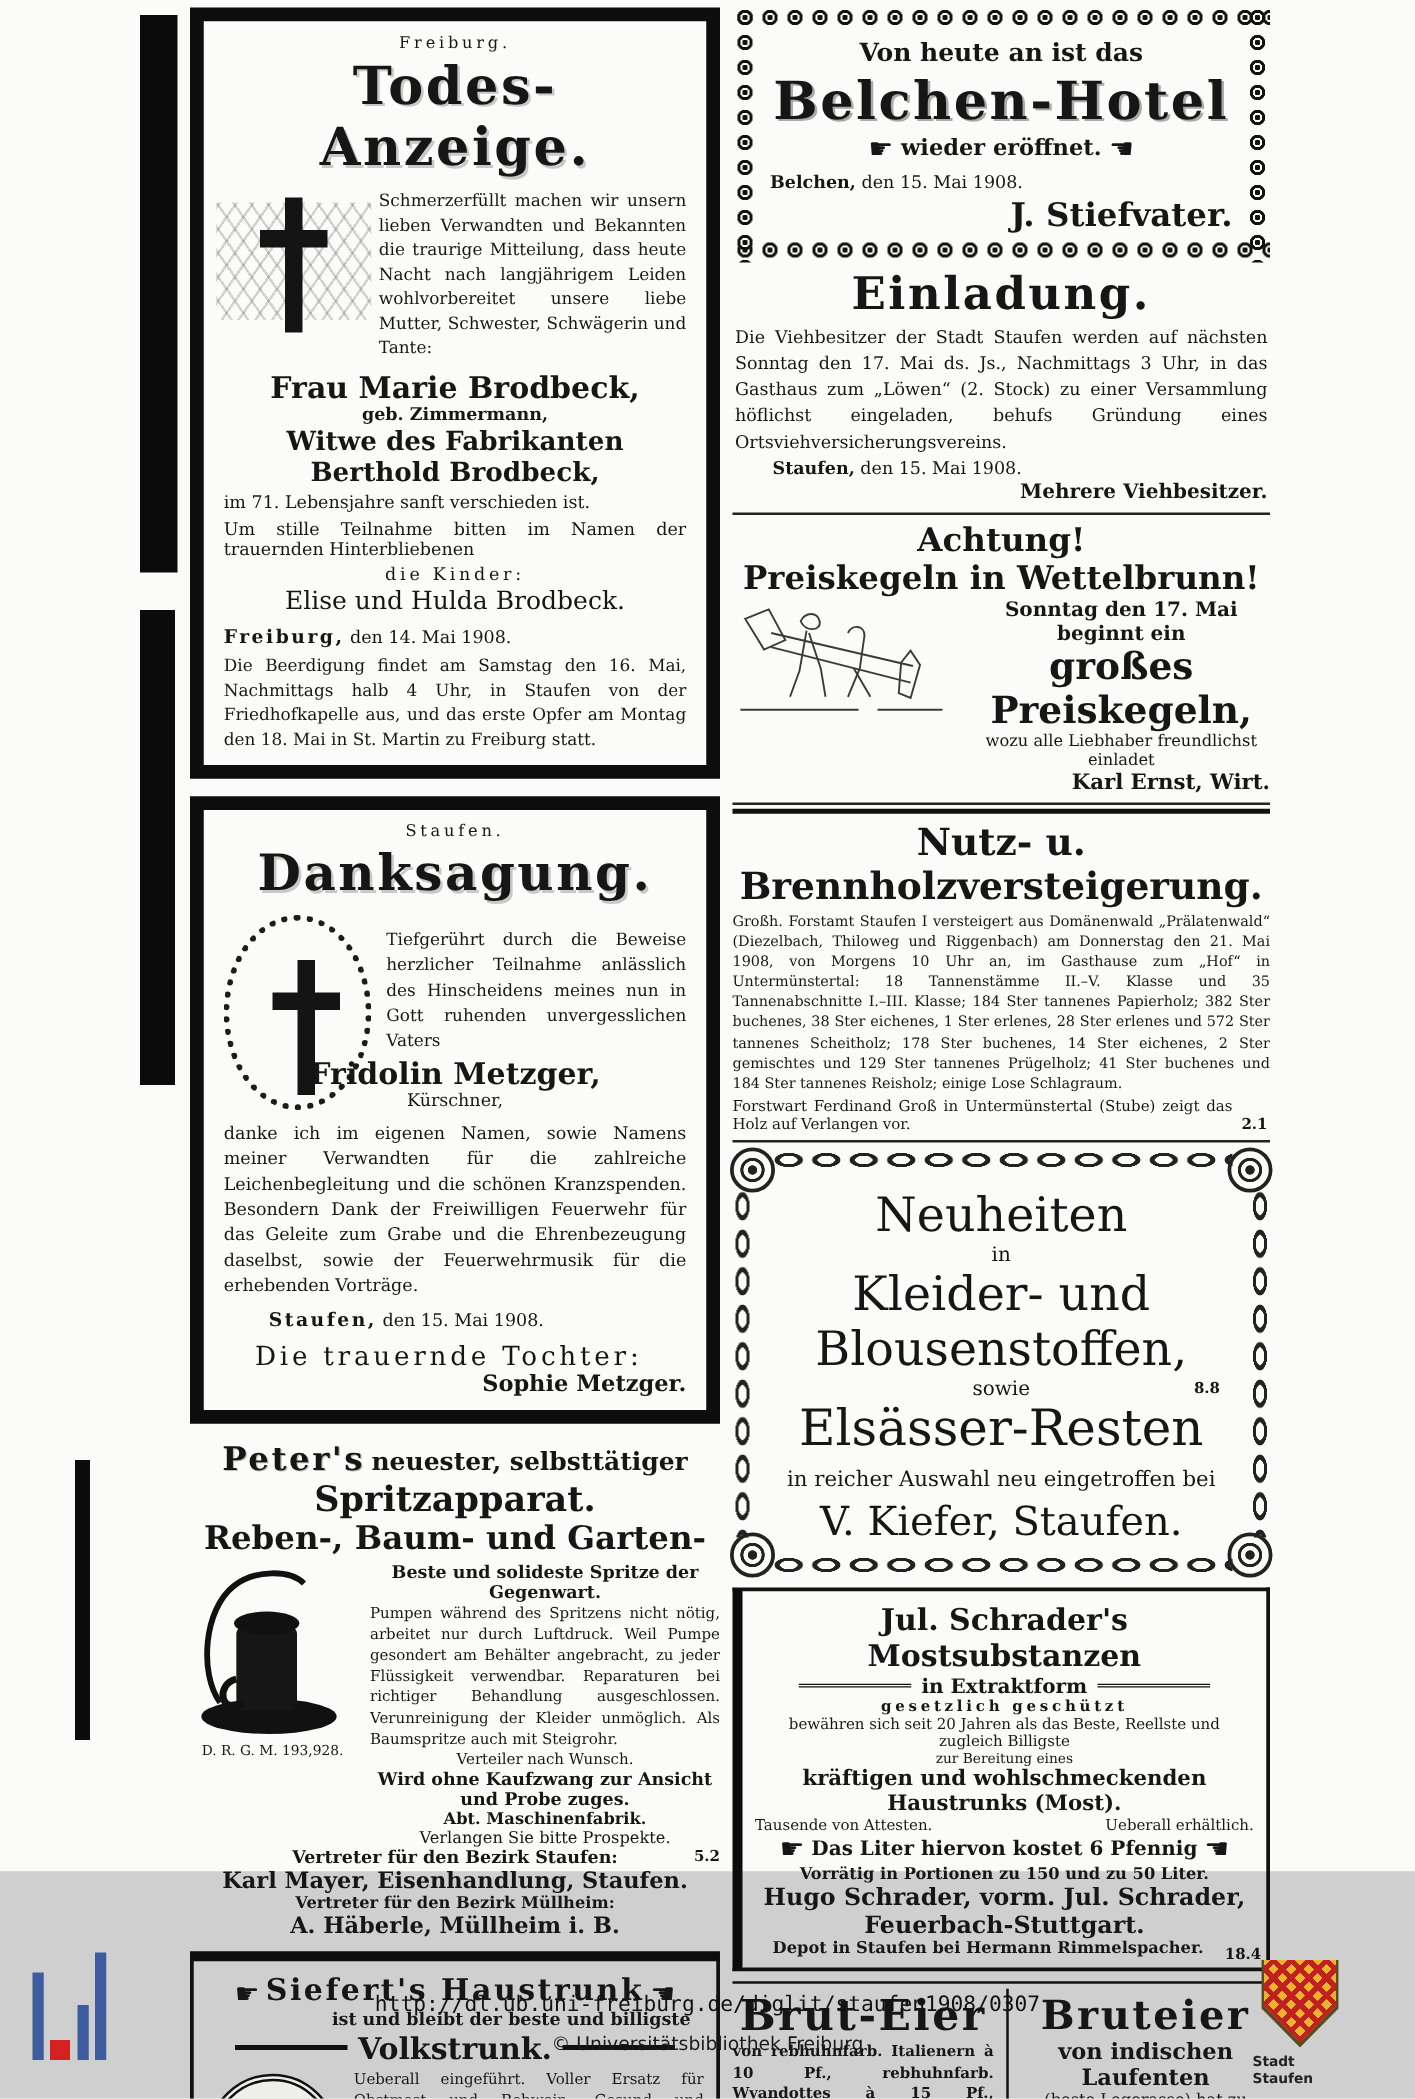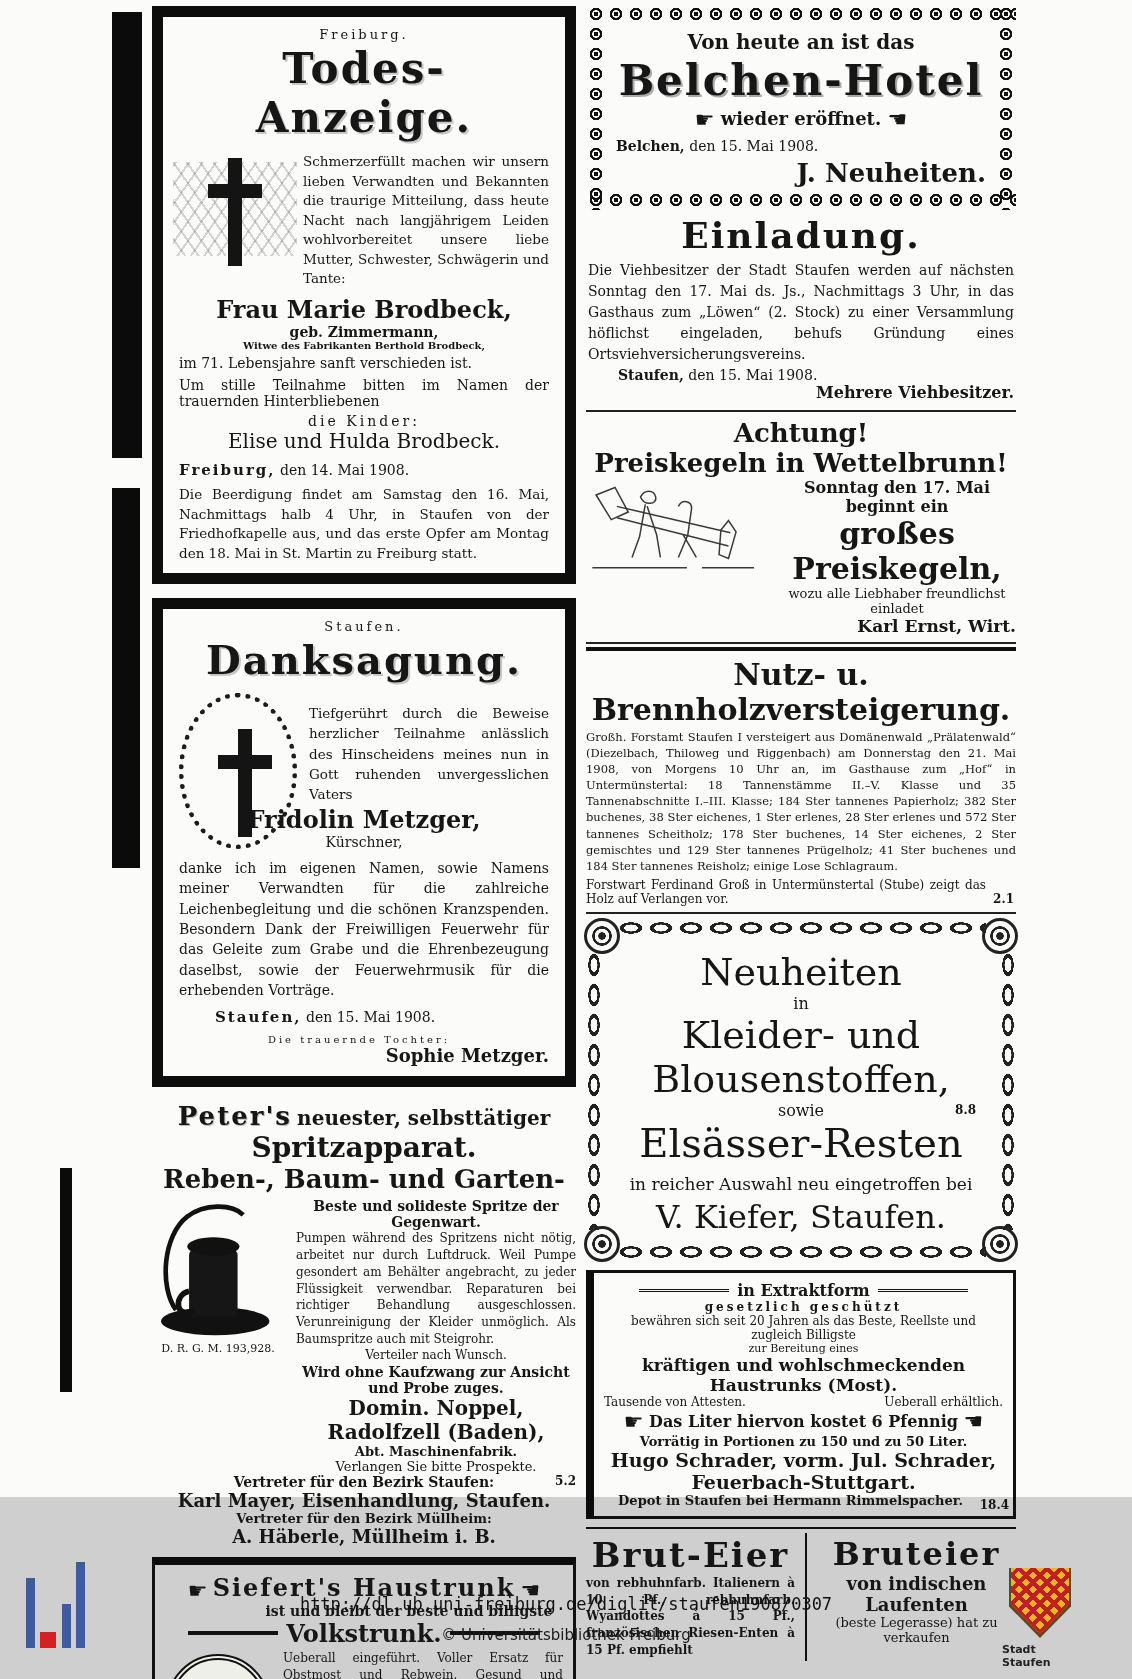--- a/index.html
+++ b/index.html
@@ -7,21 +7,21 @@
         font-family:"DejaVu Serif",serif;color:#161616}
   .scan{position:absolute;left:0;top:0;width:1132px;height:1497px;background:#fbfbf9}
   .artifact{position:absolute;background:#0b0b0b}
   .colL{position:absolute;left:152px;top:6px;width:424px}
   .colR{position:absolute;left:586px;top:4px;width:430px}
   p{margin:0}
   .center{text-align:center}.just{text-align:justify}
   .b{font-weight:bold}.i{}
   .sperr{letter-spacing:3px}
   .s11{font-size:11px}.s12{font-size:12px}.s13{font-size:13px}.s14{font-size:14px}
-  .s15{font-size:10px}.s16{font-size:16px}.s17{font-size:17px}.s18{font-size:18px}
+  .s15{font-size:21px}.s16{font-size:16px}.s17{font-size:17px}.s18{font-size:18px}
   .s20{font-size:20px}.s24{font-size:24px}.s26{font-size:26px}
   .s28{font-size:28px}.s30{font-size:30px}
   .frame{border:11px solid #0d0d0d;background:#fbfbf9;padding:10px 16px;position:relative}
   .display{font-weight:bold;letter-spacing:2px;text-shadow:2px 2px 0 #c8c8c8}
   .row{display:flex;gap:12px;align-items:flex-start}
   .hand{font-family:"DejaVu Sans",sans-serif;font-size:22px;vertical-align:-2px}
   
   .crossdraw{position:relative;width:64px;height:108px;margin:6px auto 0}
   .crossdraw:before{content:"";position:absolute;left:25px;top:0;width:14px;height:108px;background:#141414}
   .crossdraw:after{content:"";position:absolute;left:5px;top:26px;width:54px;height:14px;background:#141414}
@@ -145,21 +145,20 @@
             <path d="M20 120 C 2 95 6 40 32 20 C 50 6 80 6 92 18" fill="none" stroke="#111" stroke-width="5"></path>
             <path d="M40 120 C 20 132 16 104 34 100" fill="none" stroke="#111" stroke-width="6"></path>
           </svg>
           <p class="s11">D. R. G. M. 193,928.</p>
         </div>
         <div style="flex:1">
           <p class="center b s14">Beste und solideste Spritze der Gegenwart.</p>
           <p class="just s12" style="line-height:1.4">Pumpen während des Spritzens nicht nötig, arbeitet nur durch Luftdruck. Weil Pumpe gesondert am Behälter angebracht, zu jeder Flüssigkeit verwendbar. Reparaturen bei richtiger Behandlung ausgeschlossen. Verunreinigung der Kleider unmöglich. Als Baumspritze auch mit Steigrohr.</p>
           <p class="center s12">Verteiler nach Wunsch.</p>
           <p class="center b s14" style="margin-top:2px">Wird ohne Kaufzwang zur Ansicht und Probe zuges.</p>
-          <p class="center b s20">Domin. Noppel, Radolfzell (Baden),</p>
           <p class="center b s13">Abt. Maschinenfabrik.</p>
           <p class="center s13">Verlangen Sie bitte Prospekte.</p>
         </div>
       </div>
       <p class="center b s14" style="position:relative">
         <span>Vertreter für den Bezirk Staufen:</span>
         <span class="numtag" style="right:0;top:0">5.2</span>
       </p>
       <p class="center b s18">Karl Mayer, Eisenhandlung, Staufen.</p>
       <p class="center b s13">Vertreter für den Bezirk Müllheim:</p>
@@ -204,21 +203,21 @@
       <p class="center display" style="font-size:42px;margin:2px 0;text-shadow:2px 2px 0 #aaa">Belchen-Hotel</p>
       <p class="center b s18">
         <span class="hand">☛</span>
         <span>wieder eröffnet.</span>
         <span class="hand">☚</span>
       </p>
       <p class="s14" style="margin-top:6px;">
         <span class="b">Belchen,</span>
         <span>den 15. Mai 1908.</span>
       </p>
-      <p class="b s26" style="text-align:right;margin-top:4px">J. Neuheiten.</p>
+      <p class="b s26" style="text-align:right;margin-top:4px">J. Stiefvater.</p>
     </section>
 
     <section style="padding:4px 2px 2px">
       <p class="center display" style="font-size:36px;text-shadow:none;margin-bottom:4px">Einladung.</p>
       <p class="just s14" style="line-height:1.5">Die Viehbesitzer der Stadt Staufen werden auf nächsten Sonntag den 17. Mai ds. Js., Nachmittags 3 Uhr, in das Gasthaus zum „Löwen“ (2. Stock) zu einer Versammlung höflichst eingeladen, behufs Gründung eines Ortsviehversicherungsvereins.</p>
       <p class="s14" style="margin-left:30px;margin-top:2px">
         <span class="b">Staufen,</span>
         <span>den 15. Mai 1908.</span>
       </p>
       <p class="b s16" style="text-align:right">Mehrere Viehbesitzer.</p>
@@ -278,20 +277,21 @@
       <p class="center i s16" style="position:relative">
         <span>sowie</span>
         <span class="numtag" style="right:6px;top:2px">8.8</span>
       </p>
       <p class="center i" style="font-size:40px">Elsässer-Resten</p>
       <p class="center i s17" style="margin-top:8px">in reicher Auswahl neu eingetroffen bei</p>
       <p class="center i" style="font-size:32px;margin-top:4px">V. Kiefer, Staufen.</p>
     </section>
 
     <section style="margin-top:10px;border:3px solid #111;border-left:8px solid #0c0c0c;padding:8px 10px;position:relative">
+      <p class="center b s24">Jul. Schrader's Mostsubstanzen</p>
       <div class="sub2wrap">
         <span class="dash" style="border-top:3px double #111"></span>
         <span class="b s16">in Extraktform</span>
         <span class="dash" style="border-top:3px double #111"></span>
       </div>
       <p class="center b s12 sperr">gesetzlich geschützt</p>
       <p class="center s12">bewähren sich seit 20 Jahren als das Beste, Reellste und zugleich Billigste</p>
       <p class="center s11">zur Bereitung eines</p>
       <p class="center b s17">kräftigen und wohlschmeckenden Haustrunks (Most).</p>
       <div style="display:flex;justify-content:space-between">

